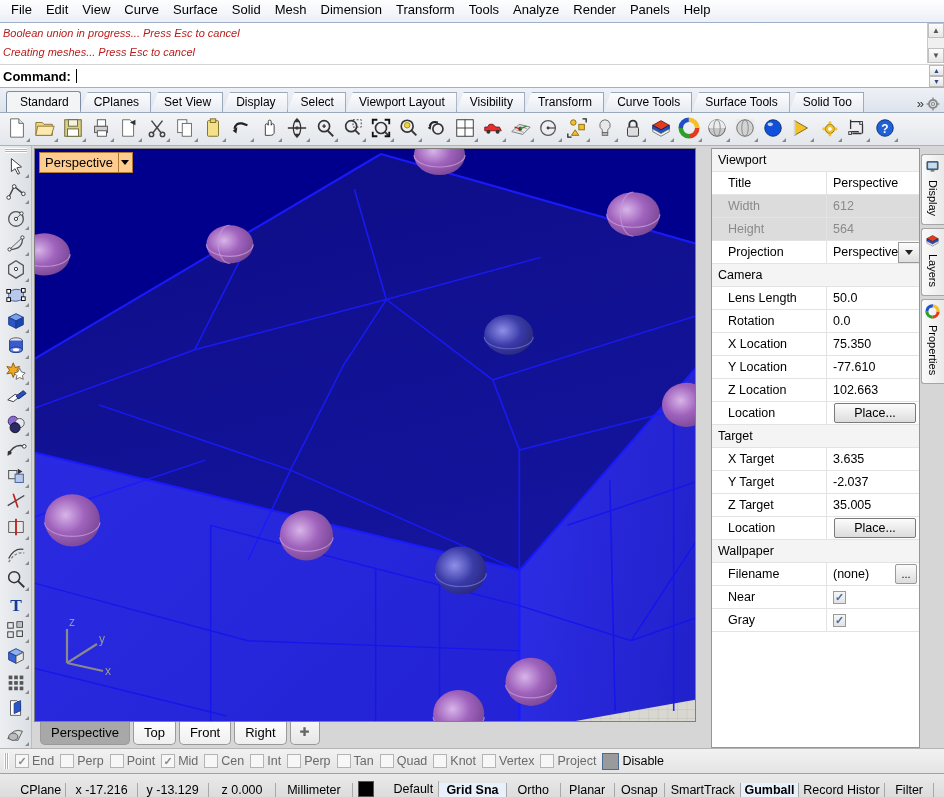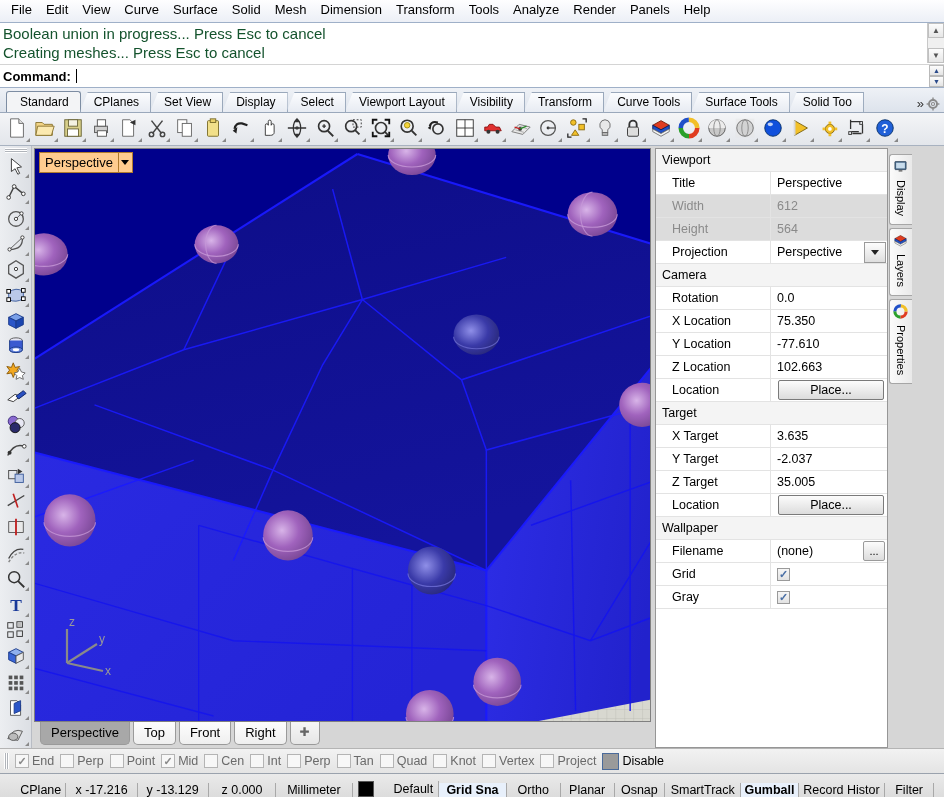--- a/index.html
+++ b/index.html
@@ -15,21 +15,21 @@
 
   
   .menubar{height:22px;display:flex;align-items:center;padding:0 4px;
            background:linear-gradient(#fefeff,#eceff6);flex:0 0 auto;}
   .menubar .mi{padding:0 7px 3px 7px;font-size:13px;line-height:15px;color:#000;cursor:default;text-align:right;}
 
   
   .cmdwrap{flex:0 0 auto;border-top:1px solid #9fb0c8;border-bottom:1px solid #9fb0c8;
            background:#fff;position:relative;}
   .cmdhist{height:40px;background:#fff;padding:1px 18px 0 3px;overflow:hidden;position:relative;}
-  .cmdline-txt{font-size:15px;line-height:19px;white-space:nowrap;color:#14532d;}
+  .cmdline-txt{font-size:11px;line-height:19px;white-space:nowrap;color:#b91c1c;font-style:italic;}
   .cmdscroll{position:absolute;right:0;top:0;width:16px;height:40px;background:#f0f0f0;
              border-left:1px solid #c8c8c8;display:flex;flex-direction:column;justify-content:space-between;}
   .cmdscroll .ar{height:13px;display:flex;align-items:center;justify-content:center;font-size:8px;color:#555;
                  background:linear-gradient(#fcfcfc,#e6e6e6);border:1px solid #c0c0c0;margin:0;}
   .cmdprompt{height:22px;display:flex;align-items:center;border-top:1px solid #d4d4d4;background:#fff;
              padding-left:3px;position:relative;}
   .cmdprompt .lbl{font-weight:bold;font-size:13px;}
   .cmdprompt .caret{width:1px;height:14px;background:#000;margin-left:5px;}
   .cmdprompt .spin{position:absolute;right:0;top:0;width:15px;height:22px;display:flex;flex-direction:column;}
   .cmdprompt .spin div{flex:1;border:1px solid #b9b9b9;background:linear-gradient(#fcfcfc,#e4e4e4);
@@ -77,21 +77,21 @@
   .vplabel .d:after{content:"";border-left:4px solid transparent;border-right:4px solid transparent;border-top:5px solid #000;}
   .axisgiz{position:absolute;left:22px;bottom:40px;width:70px;height:70px;z-index:4;}
   .vptabs{height:26px;display:flex;align-items:flex-start;padding-left:6px;flex:0 0 auto;background:#d6d6d6;}
   .vptab{height:22px;line-height:21px;padding:0 10px;font-size:13px;
          background:linear-gradient(#fdfdfd,#efefef);border:1px solid #9a9a9a;border-top:none;
          border-radius:0 0 5px 5px;margin-right:3px;cursor:default;}
   .vptab.active{background:#a8a8a8;color:#000;}
   .vptab.plus{padding:0 9px;color:#666;font-size:12px;background:linear-gradient(#f6f6f6,#e6e6e6);}
 
   
-  .rightcol{width:293px;flex:0 0 auto;display:flex;background:#d6d6d6;padding:2px 0 0 0;text-align:center;}
+  .rightcol{width:237px;flex:0 0 auto;display:flex;background:#d6d6d6;padding:2px 0 0 11px;text-align:center;}
   .propspanel{width:231px;background:#fff;border:1px solid #969696;margin:0 0 0 4px;
               display:flex;flex-direction:column;overflow:hidden;}
   .prow{display:flex;height:22px;align-items:stretch;border-bottom:1px solid #e3e3e3;font-size:12.5px;}
   .prow.group{background:#f4f4f4;}
   .prow.group .k{padding-left:6px;font-weight:normal;}
   .prow .k{width:115px;flex:0 0 115px;display:flex;align-items:center;padding-left:16px;box-sizing:border-box;
            border-right:1px solid #e3e3e3;}
   .prow.group .k{width:100%;flex:1 1 auto;border-right:none;}
   .prow .v{flex:1 1 auto;display:flex;align-items:center;padding-left:6px;}
   .prow.dim{background:#dcdcdc;color:#8a8a8a;}
@@ -856,20 +856,24 @@
             <div class="k">Projection</div>
             <div class="combo">
         <span>Perspective</span>
         <span class="cbtn"></span>
             </div>
           </div>
           <div class="prow group">
             <div class="k">Camera</div>
           </div>
           <div class="prow">
+            <div class="k">Lens Length</div>
+            <div class="v">50.0</div>
+          </div>
+          <div class="prow">
             <div class="k">Rotation</div>
             <div class="v">0.0</div>
           </div>
           <div class="prow">
             <div class="k">X Location</div>
             <div class="v">75.350</div>
           </div>
           <div class="prow">
             <div class="k">Y Location</div>
             <div class="v">-77.610</div>
@@ -909,21 +913,21 @@
             <div class="k">Wallpaper</div>
           </div>
           <div class="prow">
             <div class="k">Filename</div>
             <div class="combo">
         <span>(none)</span>
         <span class="dotsbtn">...</span>
             </div>
           </div>
           <div class="prow">
-            <div class="k">Grid</div>
+            <div class="k">Near</div>
             <div class="v">
               <span class="chk box3d on"></span>
             </div>
           </div>
           <div class="prow">
             <div class="k">Gray</div>
             <div class="v">
               <span class="chk box3d on"></span>
             </div>
           </div>

